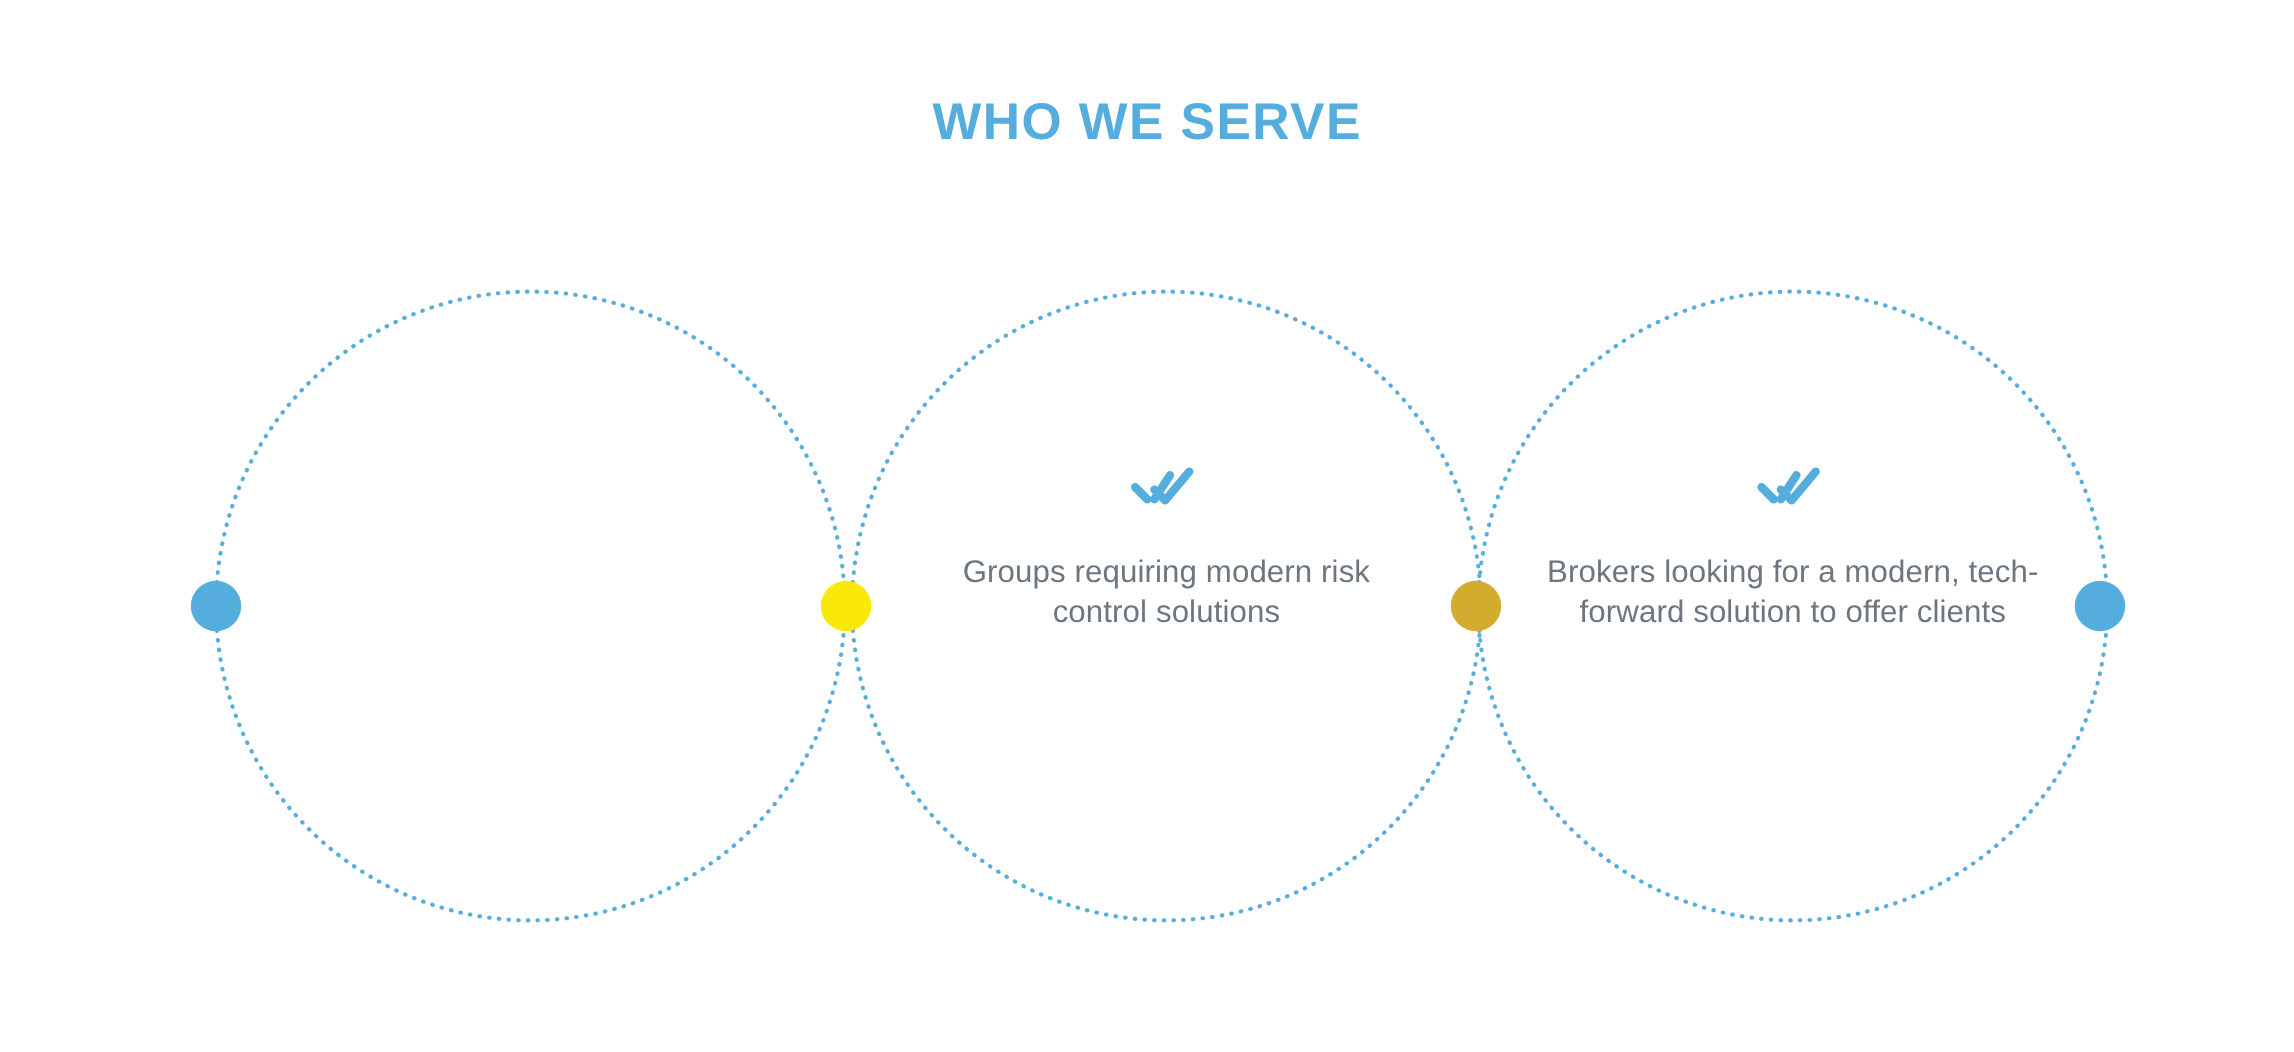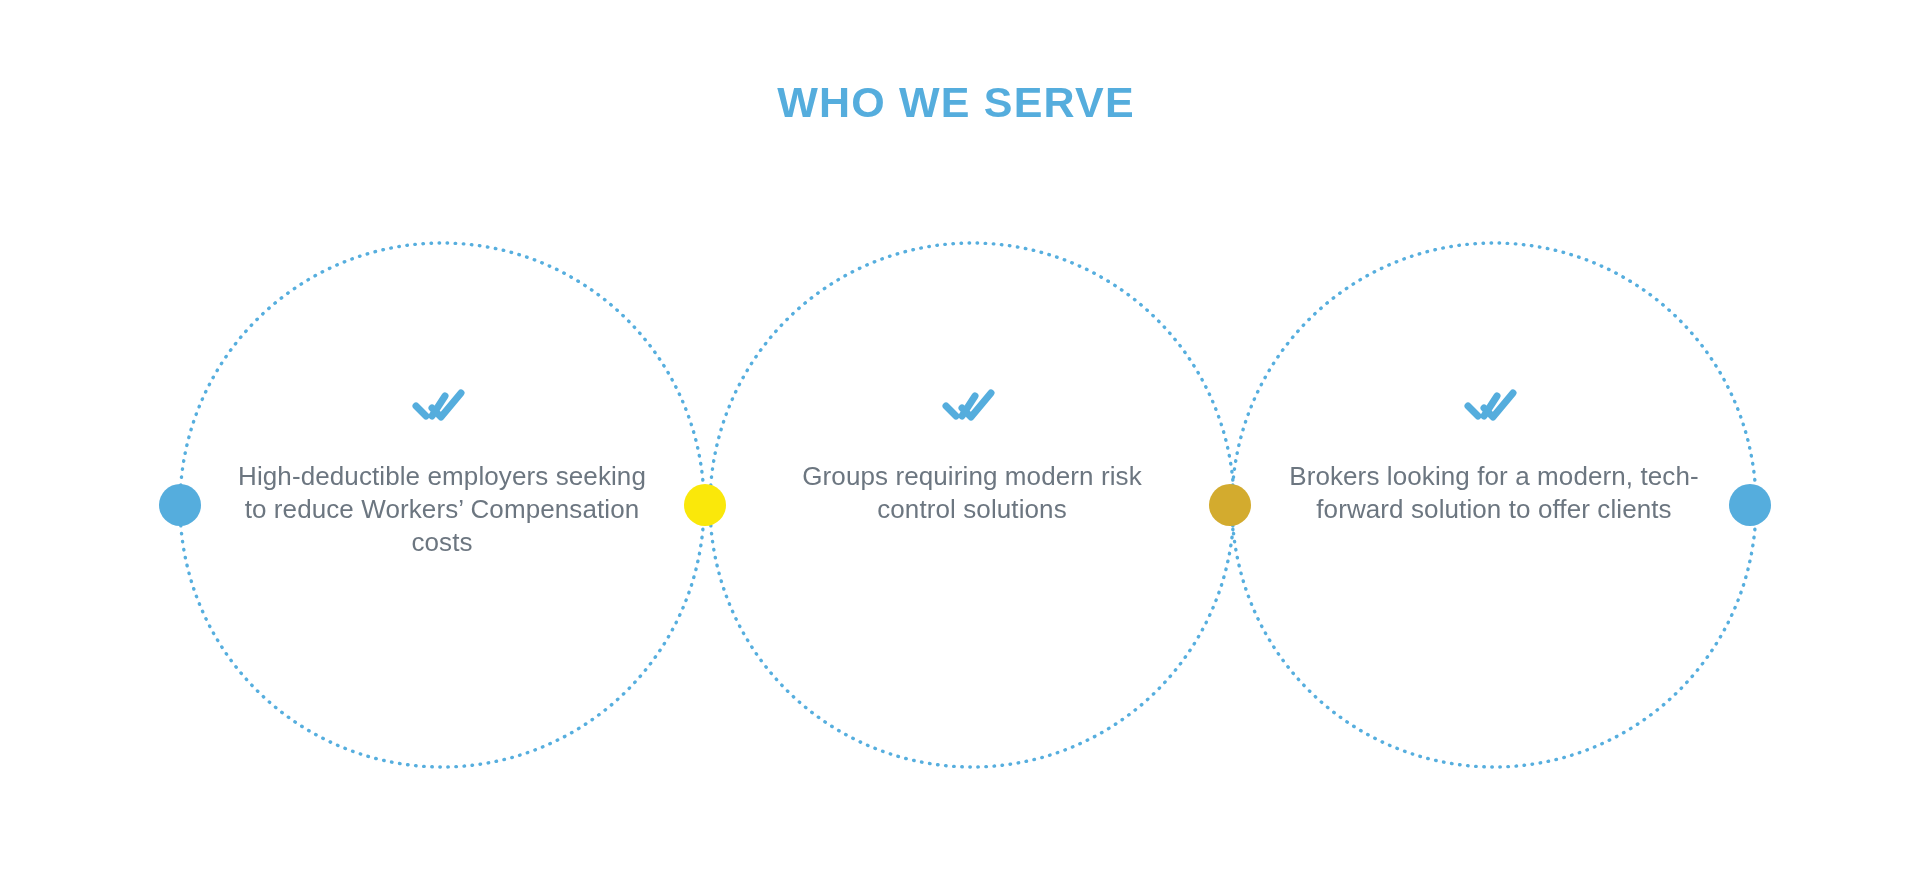--- a/index.html
+++ b/index.html
@@ -89,30 +89,20 @@
   <div id="section-title" style="color: rgb(85, 173, 221);">WHO WE SERVE</div>
 
   <div id="diagram">
 
     <svg id="rings" viewBox="0 0 1912 877">
       <circle cx="442" cy="505" r="262" fill="none" stroke="#56aede" stroke-width="3.4" stroke-linecap="round" stroke-dasharray="0.5 7.6"></circle>
       <circle cx="972" cy="505" r="262" fill="none" stroke="#56aede" stroke-width="3.4" stroke-linecap="round" stroke-dasharray="0.5 7.6"></circle>
       <circle cx="1494" cy="505" r="262" fill="none" stroke="#56aede" stroke-width="3.4" stroke-linecap="round" stroke-dasharray="0.5 7.6"></circle>
     </svg>
 
-    <div class="node" style="left:442px; top:380px;">
-      <div class="node-icon">
-        <svg width="60" height="40" viewBox="0 0 60 40" fill="none">
-          <path d="M4 20 L14 30" stroke="#55addd" stroke-width="7" stroke-linecap="round"></path>
-          <path d="M20 30 L33 10" stroke="#55addd" stroke-width="7" stroke-linecap="round"></path>
-          <path d="M20 22 L29 31 L49 7" stroke="#55addd" stroke-width="7" stroke-linecap="round" stroke-linejoin="round"></path>
-        </svg>
-      </div>
-      <div class="node-text" style="color: rgb(108, 118, 128);">High-deductible employers seeking to reduce Workers’ Compensation costs</div>
-    </div>
 
     <div class="node" style="left:1494px; top:380px;">
       <div class="node-icon">
         <svg width="60" height="40" viewBox="0 0 60 40" fill="none">
           <path d="M4 20 L14 30" stroke="#55addd" stroke-width="7" stroke-linecap="round"></path>
           <path d="M20 30 L33 10" stroke="#55addd" stroke-width="7" stroke-linecap="round"></path>
           <path d="M20 22 L29 31 L49 7" stroke="#55addd" stroke-width="7" stroke-linecap="round" stroke-linejoin="round"></path>
         </svg>
       </div>
       <div class="node-text" style="color: rgb(108, 118, 128);">Brokers looking for a modern, tech-forward solution to offer clients</div>

